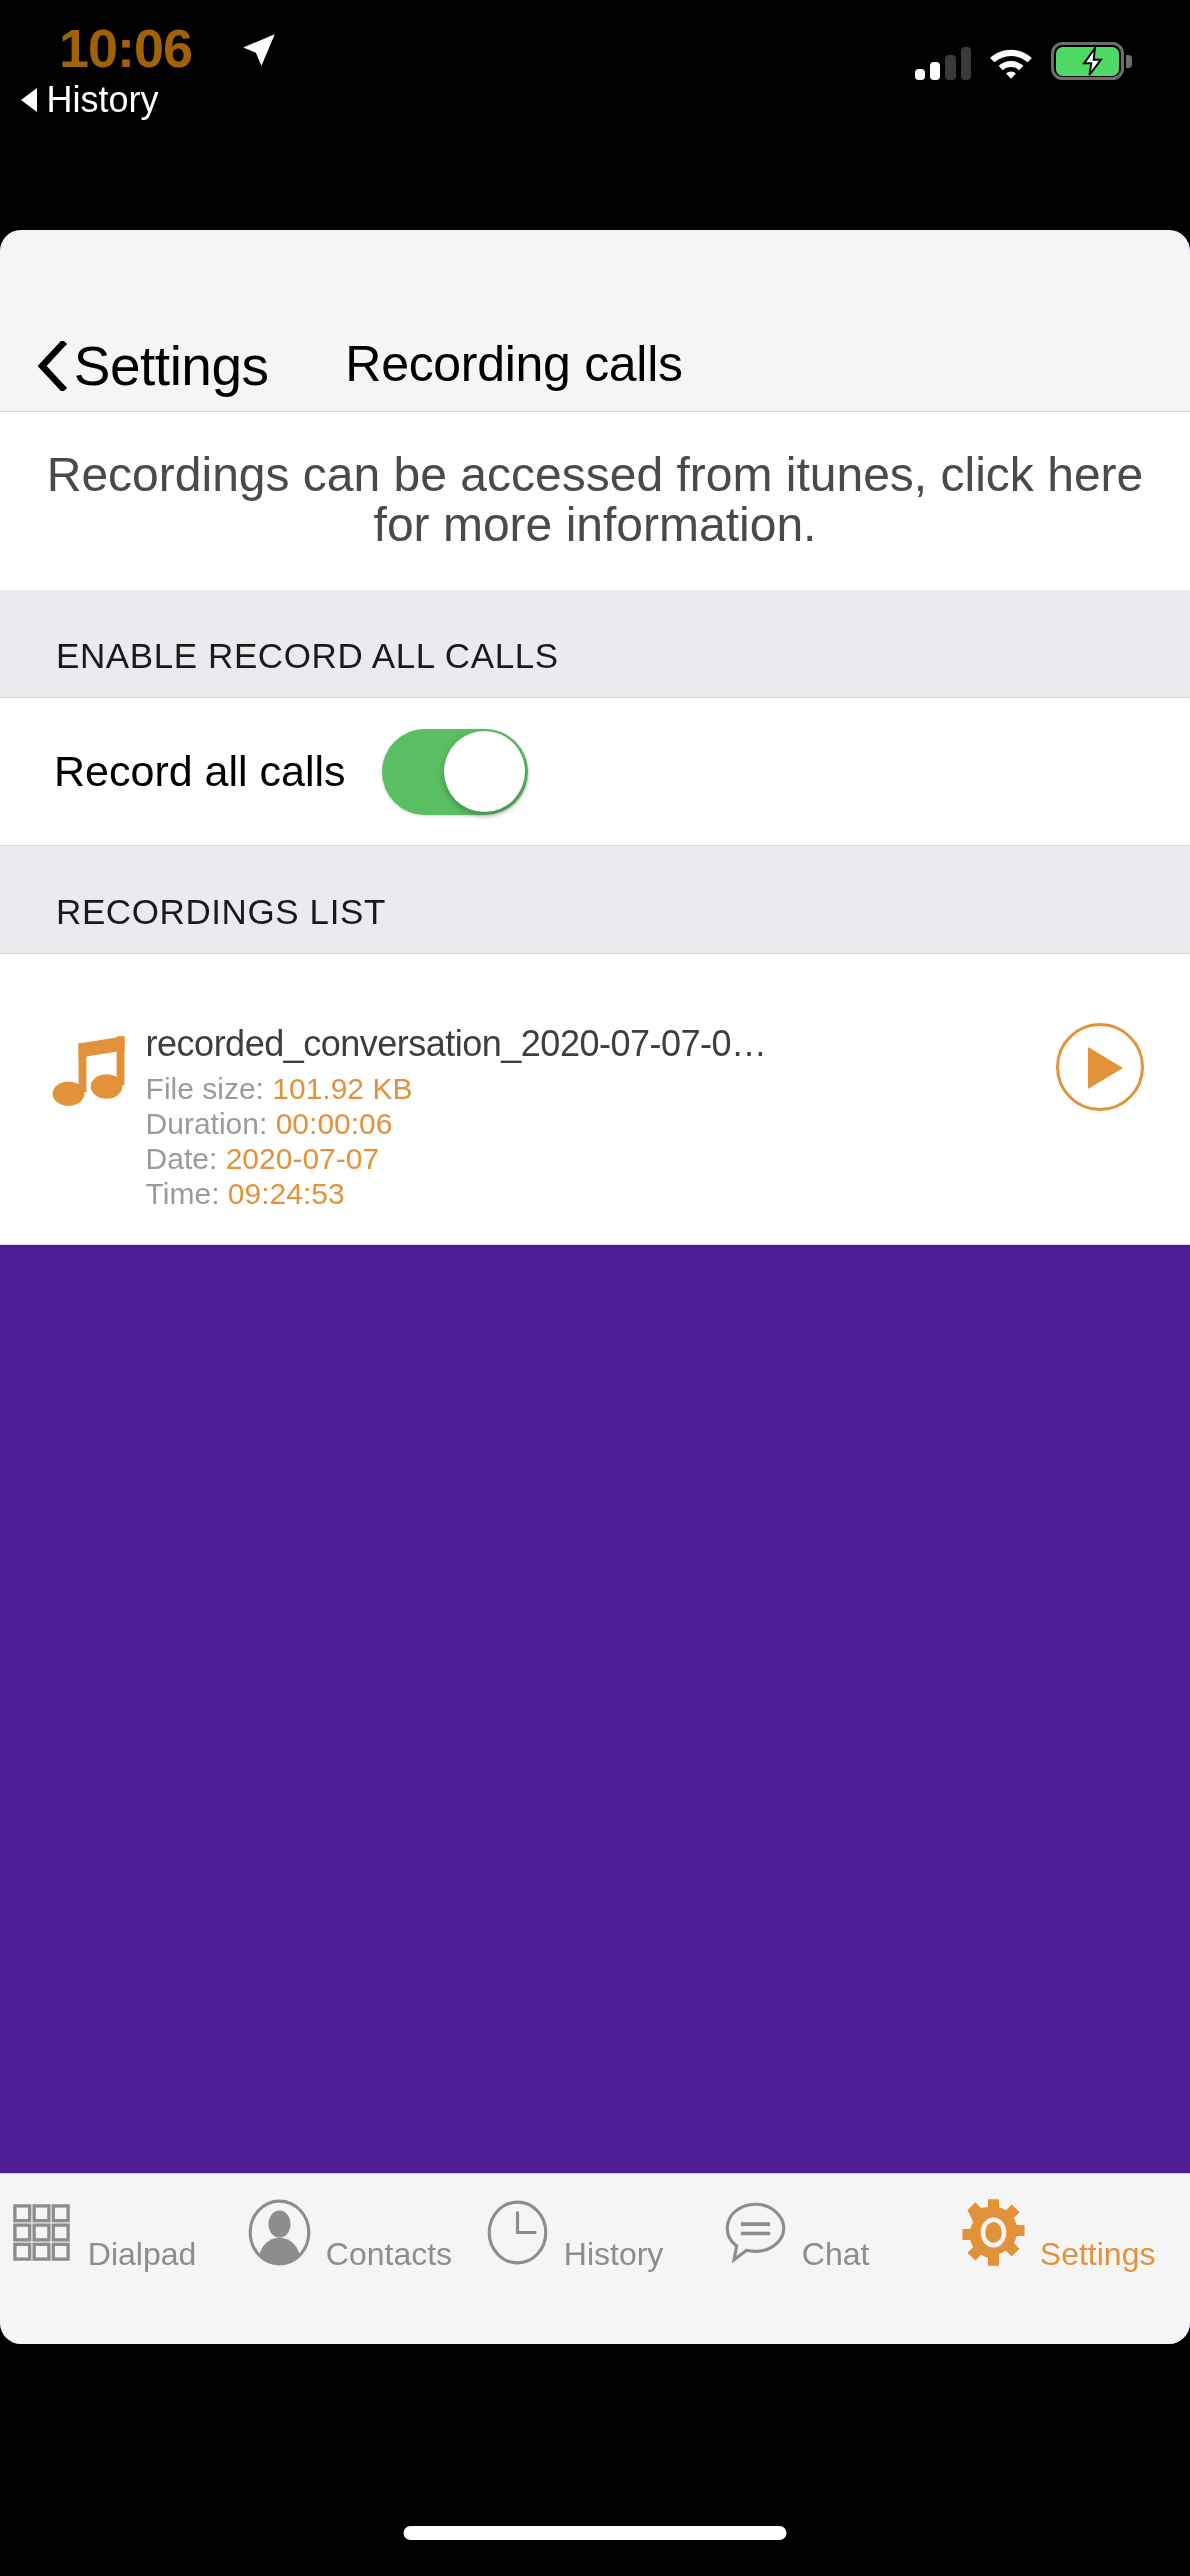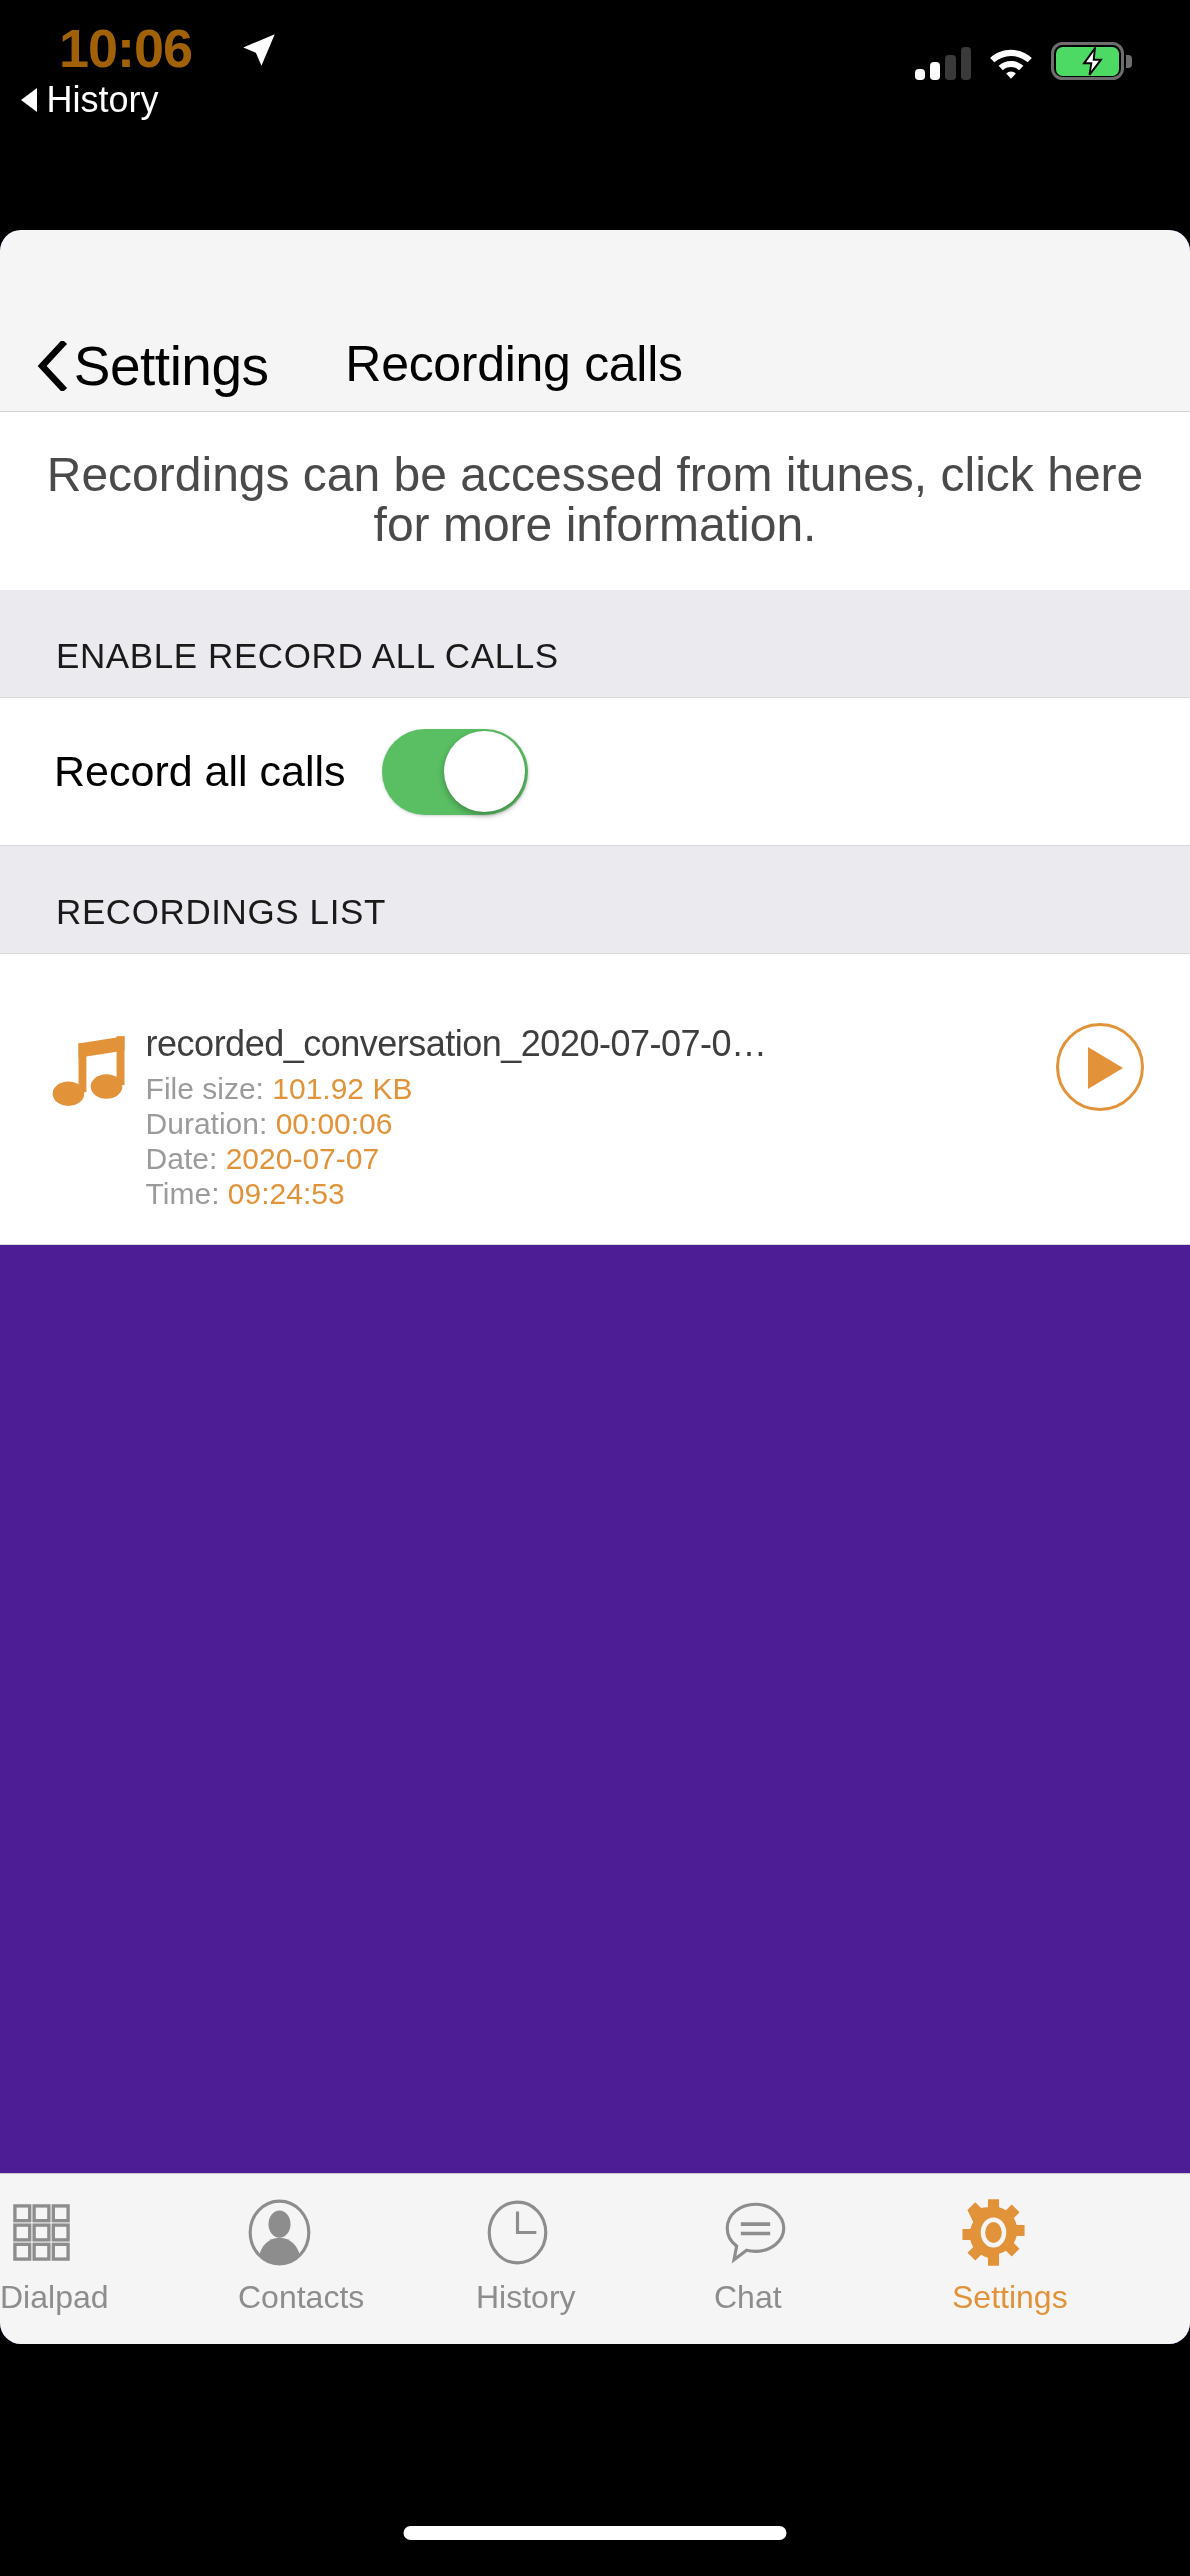--- a/index.html
+++ b/index.html
@@ -109,21 +109,21 @@
     width:0;height:0;border-top:21px solid transparent;border-bottom:21px solid transparent;
     border-left:35px solid #E2933A;
   }
 
   
   .tabbar{
     position:absolute; left:0; bottom:0; width:1190px; height:171px;
     background:#F5F5F6; border-top:1px solid #c9c9cc;
     display:flex; align-items:flex-start; padding-top:17px;
   }
-  .tab{ flex:1; display:flex; flex-direction:column; align-items:flex-start; gap:5.8px; cursor:pointer; }
+  .tab{ flex:1; display:flex; flex-direction:row; align-items:flex-end; gap:5.8px; cursor:pointer; }
   .tab .ic{ width:82px; height:82px; display:flex; align-items:center; justify-content:center; }
   .tab .lbl{ font-size:32px; color:#8d8d8d; }
   .tab.active .lbl{ color:#E2933A; }
 
   
   .home-ind{
     position:absolute; left:50%; transform:translateX(-50%); bottom:36px;
     width:383px; height:14.4px; border-radius:7.7px; background:#fff;
   }
 </style>

